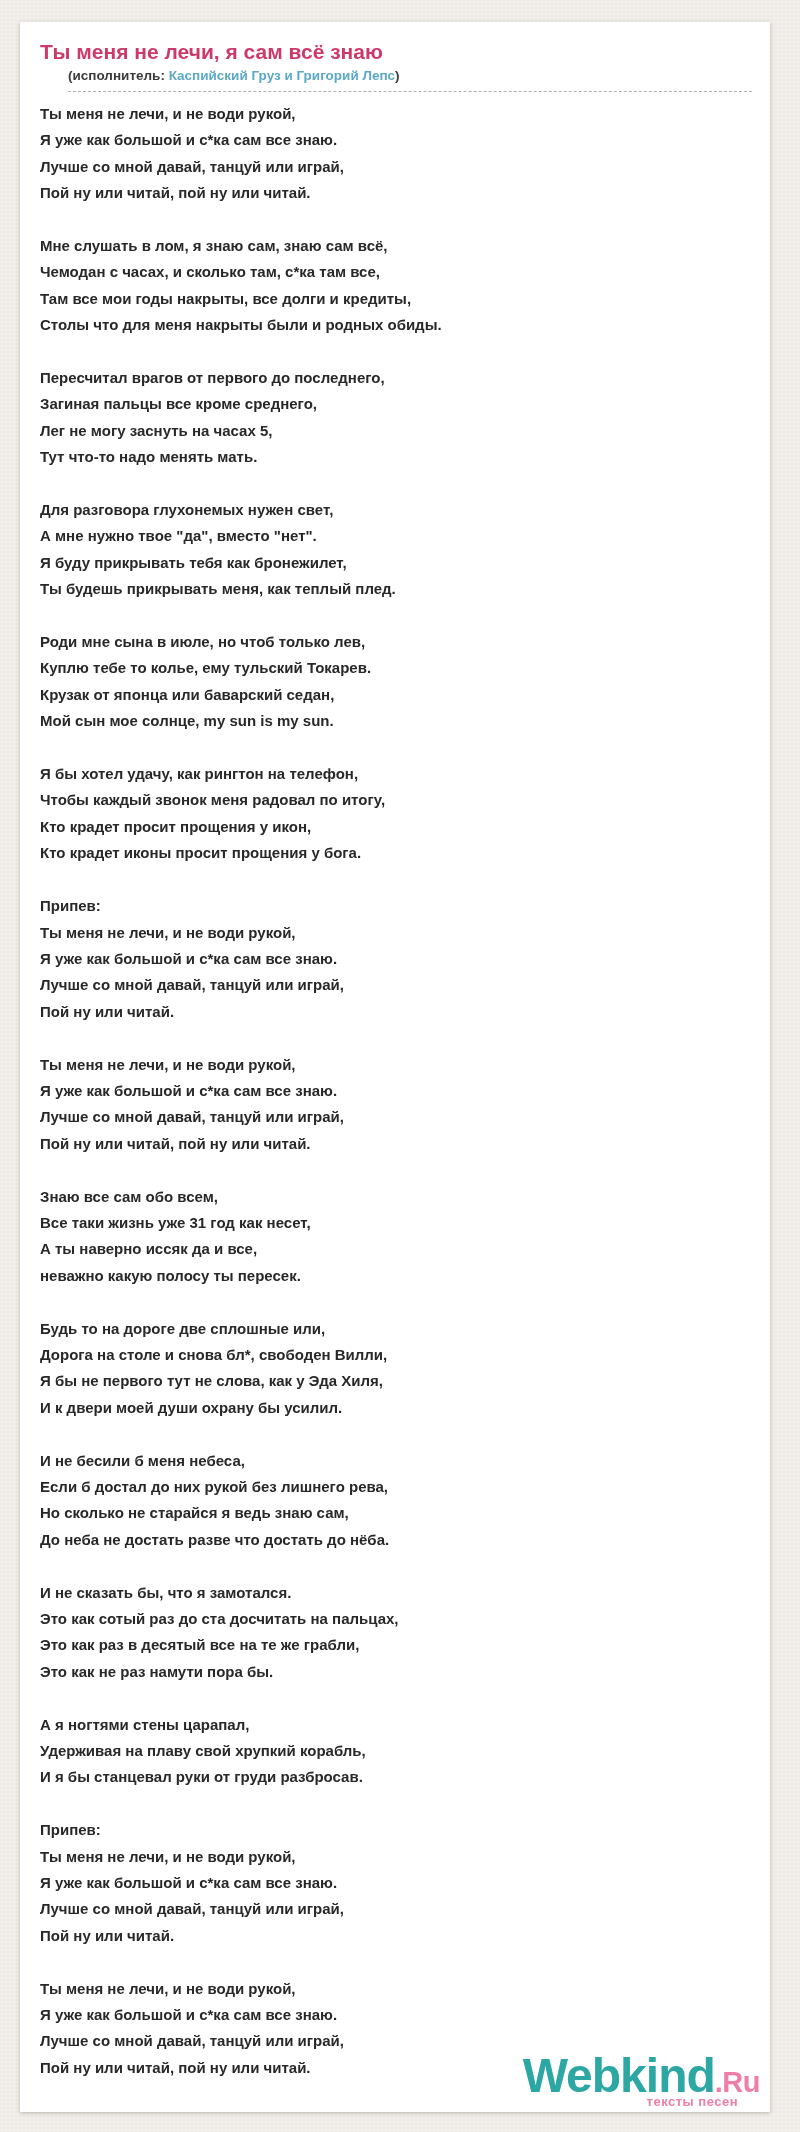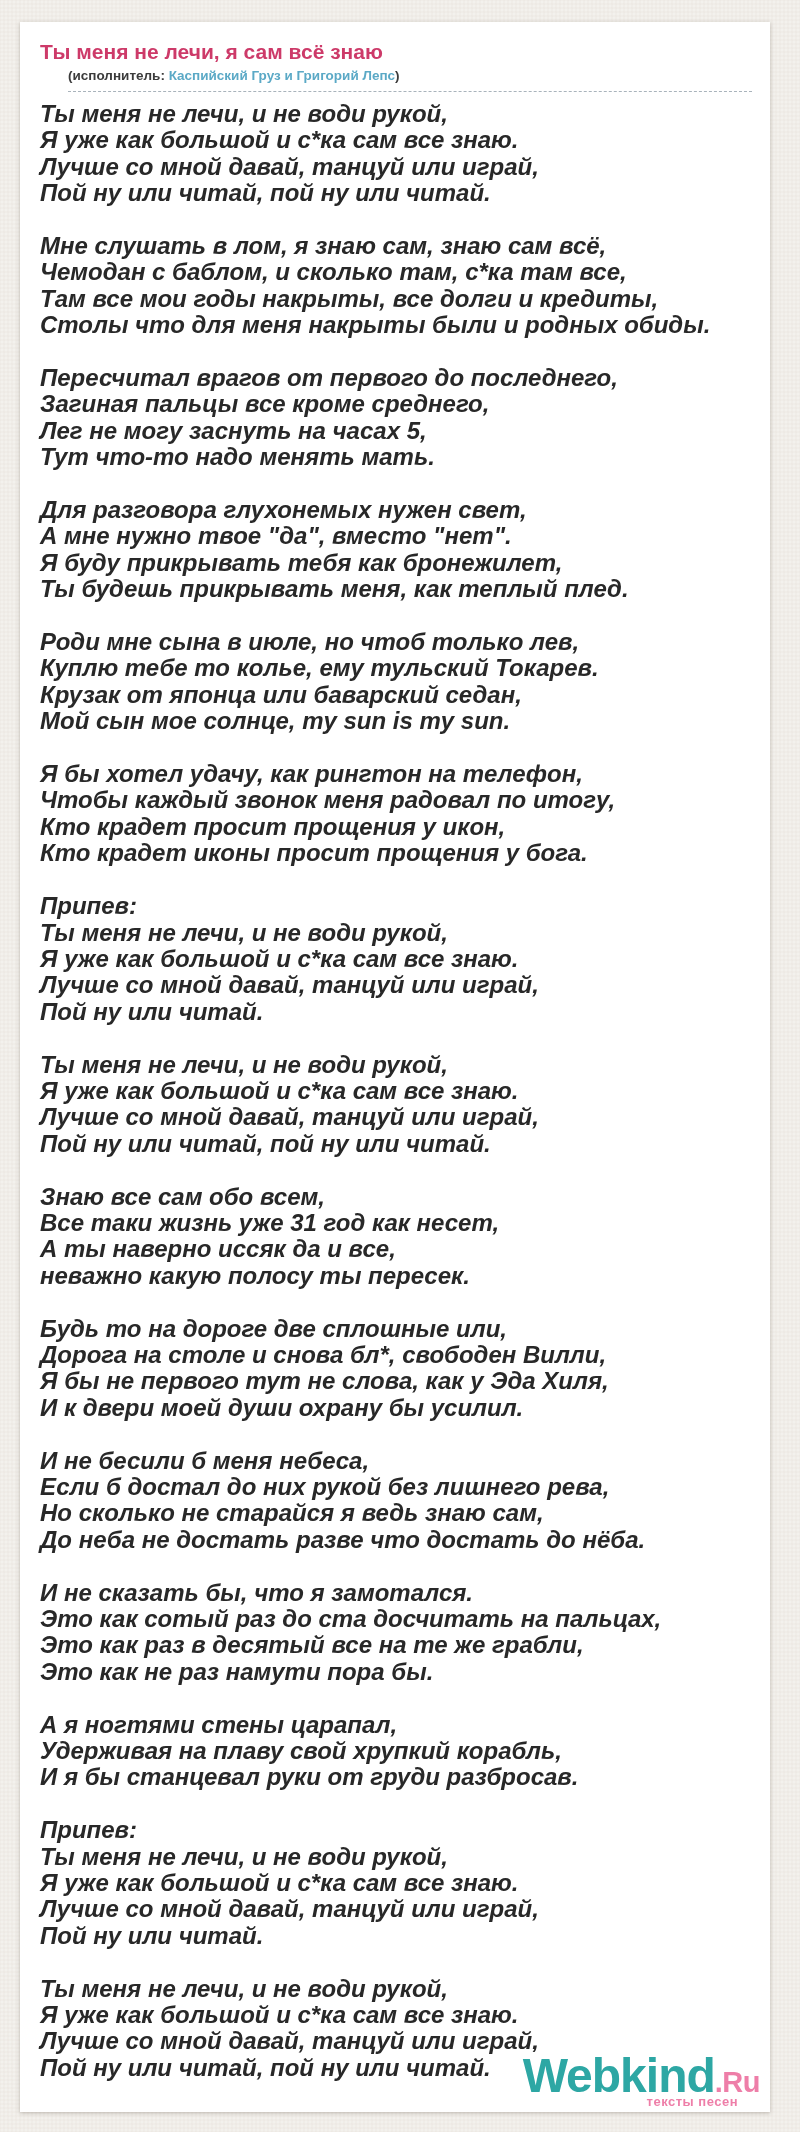--- a/index.html
+++ b/index.html
@@ -50,25 +50,24 @@
     border-bottom: 1px dashed #a9b3bb;
     margin-bottom: 9px;
     margin-left: 28px;
   }
   .artist-link {
     color: var(--link-color);
     text-decoration: none;
     cursor: pointer;
   }
   .lyrics {
-    font-size: 24px;
+    font-size: 15px;
     font-weight: bold;
     color: var(--text-color);
     line-height: 26.4px;
-    font-style: italic;
   }
   .stanza { margin-bottom: 26.4px; }
   .stanza:last-child { margin-bottom: 0; }
   .site-logo {
     position: absolute;
     right: 10px;
     bottom: 4px;
     text-align: right;
     line-height: 1;
     cursor: pointer;
@@ -107,21 +106,21 @@
 
   <div class="lyrics">
       <div class="stanza">
         <div class="line">Ты меня не лечи, и не води рукой,</div>
         <div class="line">Я уже как большой и с*ка сам все знаю.</div>
         <div class="line">Лучше со мной давай, танцуй или играй,</div>
         <div class="line">Пой ну или читай, пой ну или читай.</div>
       </div>
       <div class="stanza">
         <div class="line">Мне слушать в лом, я знаю сам, знаю сам всё,</div>
-        <div class="line">Чемодан с баблом, и сколько там, с*ка там все,</div>
+        <div class="line">Чемодан с часах, и сколько там, с*ка там все,</div>
         <div class="line">Там все мои годы накрыты, все долги и кредиты,</div>
         <div class="line">Столы что для меня накрыты были и родных обиды.</div>
       </div>
       <div class="stanza">
         <div class="line">Пересчитал врагов от первого до последнего,</div>
         <div class="line">Загиная пальцы все кроме среднего,</div>
         <div class="line">Лег не могу заснуть на часах 5,</div>
         <div class="line">Тут что-то надо менять мать.</div>
       </div>
       <div class="stanza">

